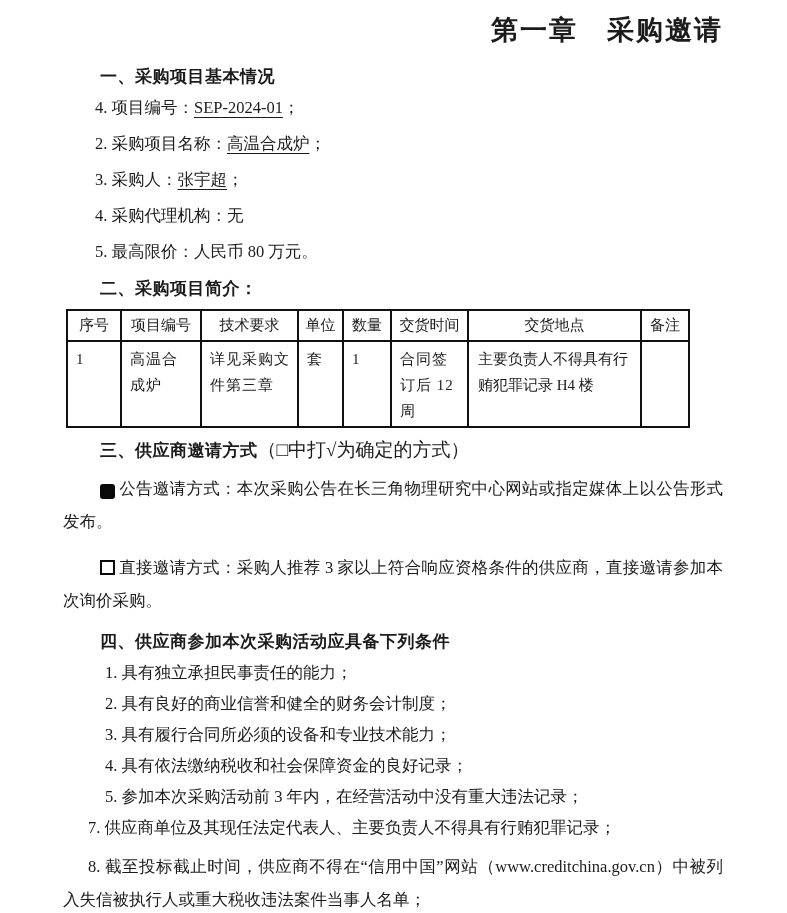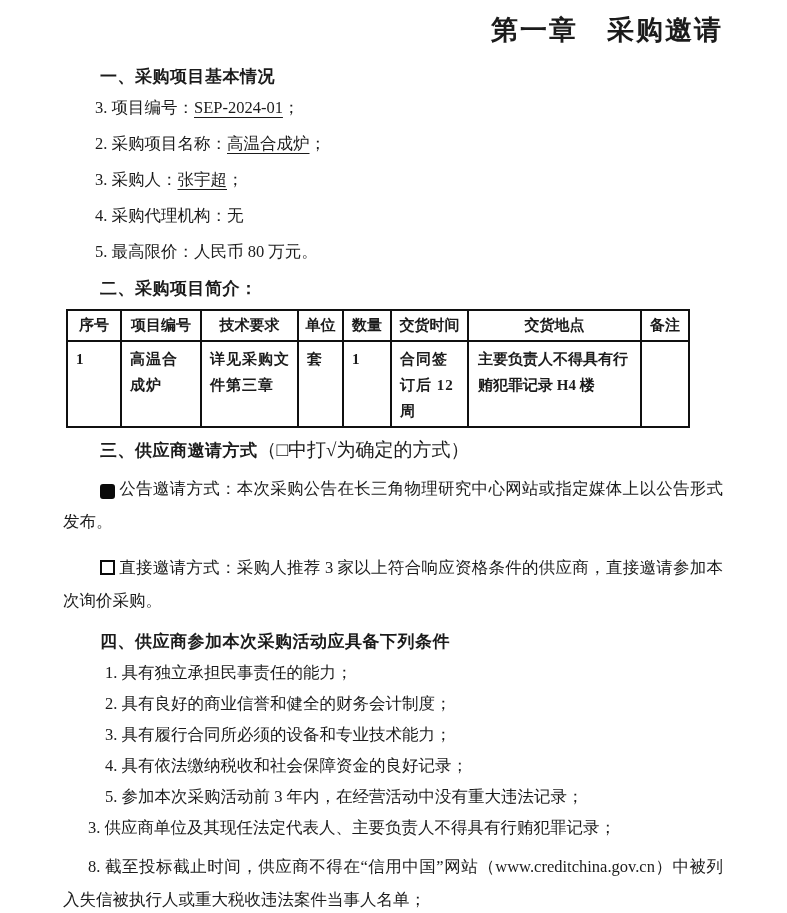--- a/index.html
+++ b/index.html
@@ -45,21 +45,21 @@
   table.spec {
     border-collapse: collapse;
     margin-left: 3px;
     width: 622px;
     table-layout: fixed;
     font-size: 15px;
     margin-bottom: 9px;
   }
   table.spec th, table.spec td {
     border: 2px solid #101010;
-    font-weight: 700;
+    font-weight: 400;
     overflow: hidden;
   }
   table.spec th {
     height: 31px;
     text-align: center;
     padding: 2px 2px;
   }
   table.spec td {
     height: 58px;
     vertical-align: top;
@@ -113,21 +113,21 @@
 </style>
 </head>
 <body>
 
 <div>
 
   <h1 class="title">第一章　采购邀请</h1>
 
   <h2 class="sec-heading">一、采购项目基本情况</h2>
 
-  <p class="s1-item"><span>3. 项目编号：</span><span class="u">SEP-2024-01</span><span>；</span></p>
+  <p class="s1-item"><span>4. 项目编号：</span><span class="u">SEP-2024-01</span><span>；</span></p>
 
   <p class="s1-item"><span>2. 采购项目名称：</span><span class="u">高温合成炉</span><span>；</span></p>
 
   <p class="s1-item"><span>3. 采购人：</span><span class="u">张宇超</span><span>；</span></p>
 
   <p class="s1-item"><span>4. 采购代理机构：无</span></p>
 
   <p class="s1-item"><span>5. 最高限价：人民币 80 万元。</span></p>
 
   <h2 class="sec-heading">二、采购项目简介：</h2>
@@ -175,16 +175,16 @@
 
   <p class="opt"><span class="cb unchecked"></span><span class="cb-inline">直接邀请方式：采购人推荐 3 家以上符合响应资格条件的供应商，直接邀请参加本次询价采购。</span></p>
 
   <h2 class="sec-heading">四、供应商参加本次采购活动应具备下列条件</h2>
 
   <p class="s4-item">1. 具有独立承担民事责任的能力；</p>
   <p class="s4-item">2. 具有良好的商业信誉和健全的财务会计制度；</p>
   <p class="s4-item">3. 具有履行合同所必须的设备和专业技术能力；</p>
   <p class="s4-item">4. 具有依法缴纳税收和社会保障资金的良好记录；</p>
   <p class="s4-item">5. 参加本次采购活动前 3 年内，在经营活动中没有重大违法记录；</p>
-  <p class="s4-item n7">3. 供应商单位及其现任法定代表人、主要负责人不得具有行贿犯罪记录；</p>
+  <p class="s4-item n7">7. 供应商单位及其现任法定代表人、主要负责人不得具有行贿犯罪记录；</p>
   <p class="s4-item n8">8. 截至投标截止时间，供应商不得在“信用中国”网站（www.creditchina.gov.cn）中被列入失信被执行人或重大税收违法案件当事人名单；</p>
 
 </div>
 
 </body></html>

